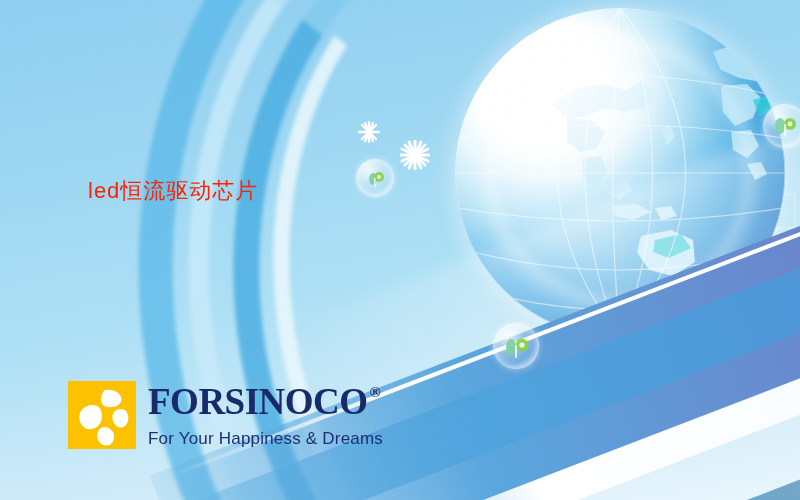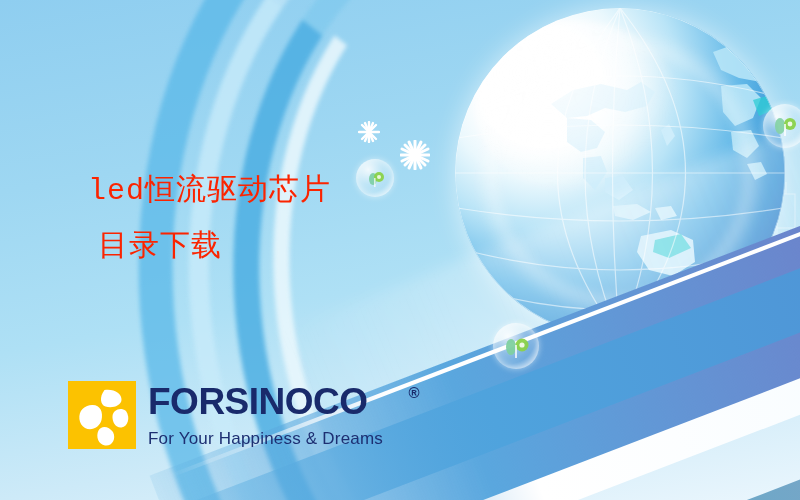--- a/index.html
+++ b/index.html
@@ -216,22 +216,22 @@
   
   #headline {
     position: absolute;
     left: 88px;
     top: 163px;
     width: 330px;
     z-index: 30;
   }
   .headline-line {
     color: #fb2400;
-    font-family: Liberation Mono, monospace;
-    font-size: 30px;
+    font-family: Liberation Sans, sans-serif;
+    font-size: 22px;
     line-height: 56px;
     letter-spacing: 1px;
     white-space: nowrap;
   }
   .headline-line-2 {
     padding-left: 10px;
   }
 
   
   #logo {
@@ -249,26 +249,25 @@
     flex: 0 0 auto;
   }
   #logo-text {
     margin-left: 12px;
     padding-top: 2px;
   }
   #logo-wordmark {
     display: flex;
     align-items: flex-start;
     color: #192a6b;
-    font-family: Liberation Sans, sans-serif;
+    font-family: Liberation Serif, serif;
     font-weight: bold;
     font-size: 37px;
     line-height: 38px;
     letter-spacing: -0.5px;
-    gap: 39px;
   }
   #logo-reg {
     font-size: 15px;
     line-height: 15px;
     margin-left: 2px;
     margin-top: 2px;
     font-weight: bold;
   }
   #logo-tagline {
     color: #1d2f72;
@@ -431,21 +430,20 @@
     <svg viewBox="0 0 44 44" width="44" height="44">
       <ellipse cx="17" cy="22" rx="5" ry="8" fill="#86d2a6" opacity="0.95"></ellipse>
       <circle cx="27" cy="20" r="6" fill="#8ad24a" opacity="0.95"></circle>
       <circle cx="27" cy="20" r="2.4" fill="#ffffff" opacity="0.85"></circle>
       <rect x="21" y="20" width="2" height="12" fill="#ffffff" opacity="0.75"></rect>
     </svg>
   </div>
 
   <div id="headline">
     <div class="headline-line headline-line-1">led恒流驱动芯片</div>
-    <div class="headline-line headline-line-2">目录下载</div>
   </div>
 
   <div id="logo">
     <div id="logo-mark">
       <svg viewBox="0 0 68 68" width="68" height="68">
         <g fill="#ffffff">
           <path d="M36.5 9 C46 7.5 54 12.5 53.5 19 C53 25 44 27.5 37.5 25.5 C32.5 24 31 16 36.5 9 Z"></path>
           <path d="M58 30 C62.5 36.5 60 45.5 53.5 46.5 C48 47.3 44 41 44.5 35 C45 29.5 52 25.5 58 30 Z"></path>
           <path d="M45 51 C48.5 58 44 65.5 37 64.5 C30.5 63.6 27.5 55.5 30.5 49.5 C33.2 44 41 45 45 51 Z"></path>
           <path d="M24 24 C32 23.5 35.5 31 33.5 39 C31.7 46.3 23.5 50.5 17 47 C10.5 43.4 9.5 33 14.5 28 C17.3 25.2 20.8 24.2 24 24 Z"></path>

